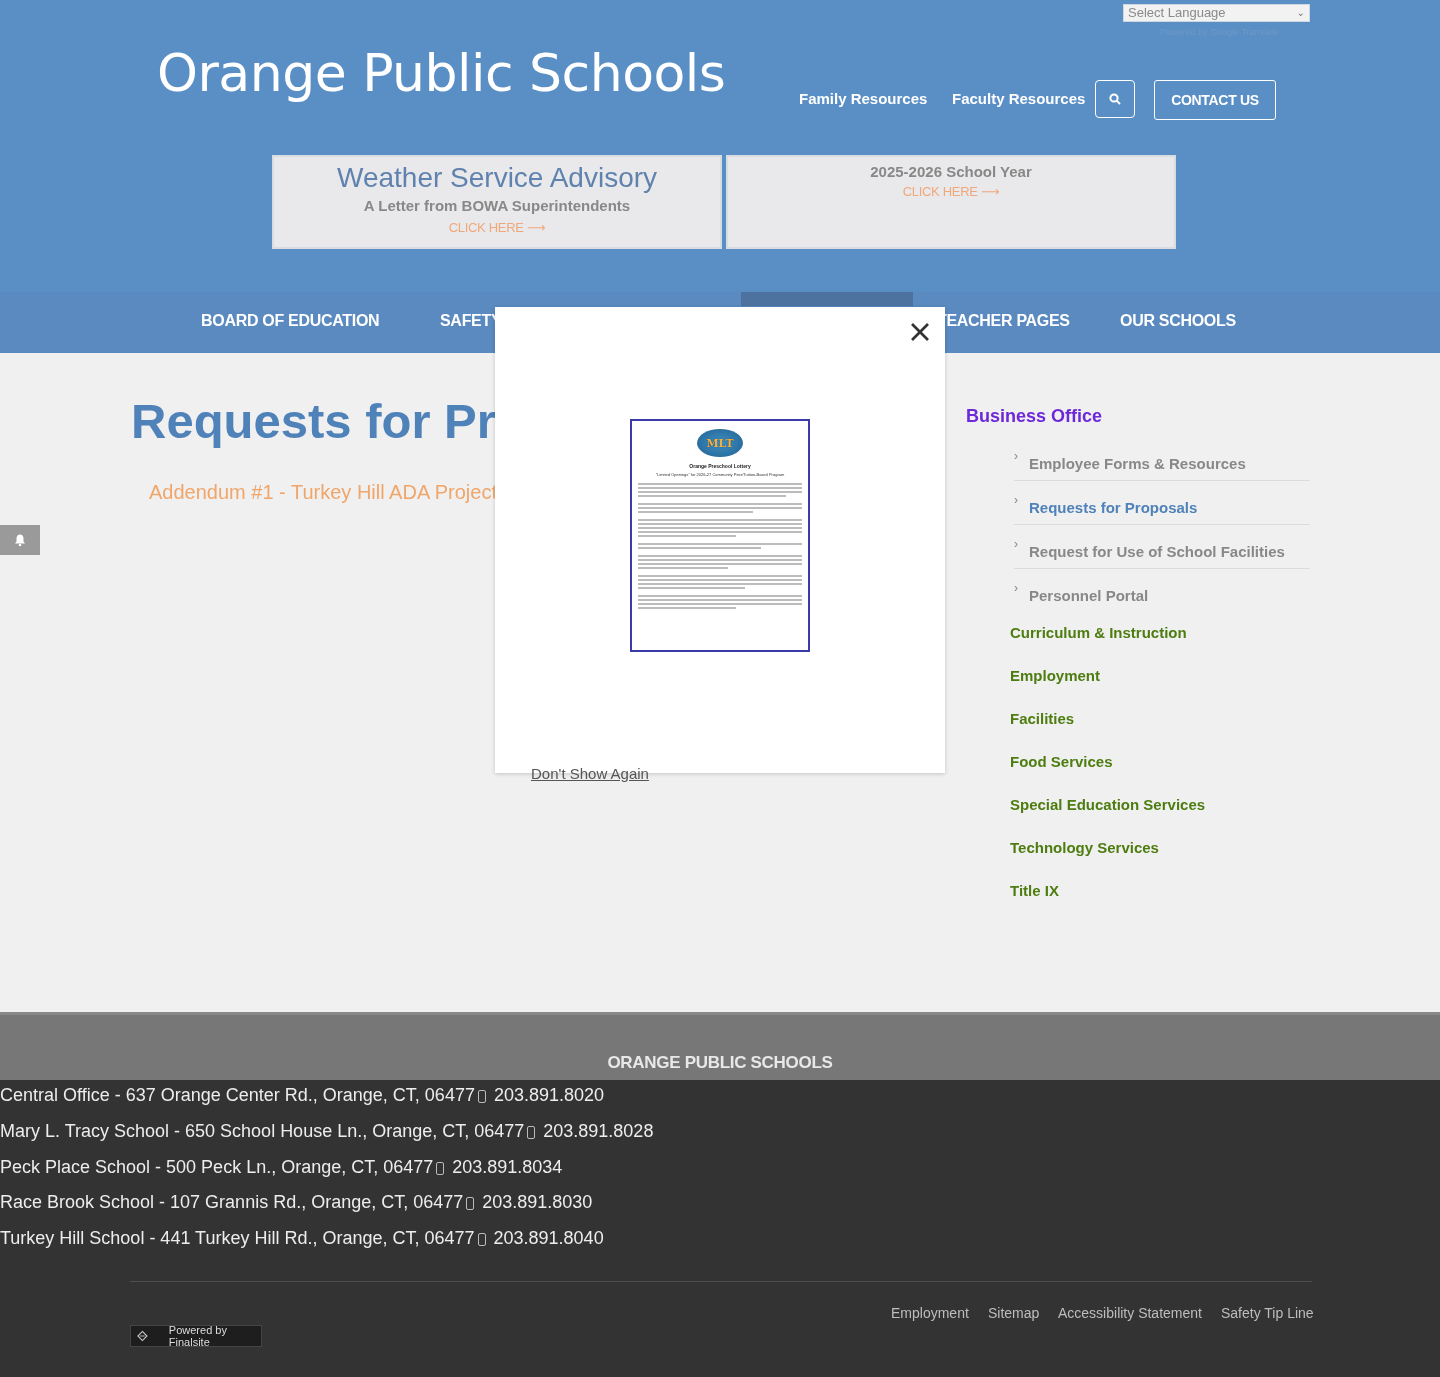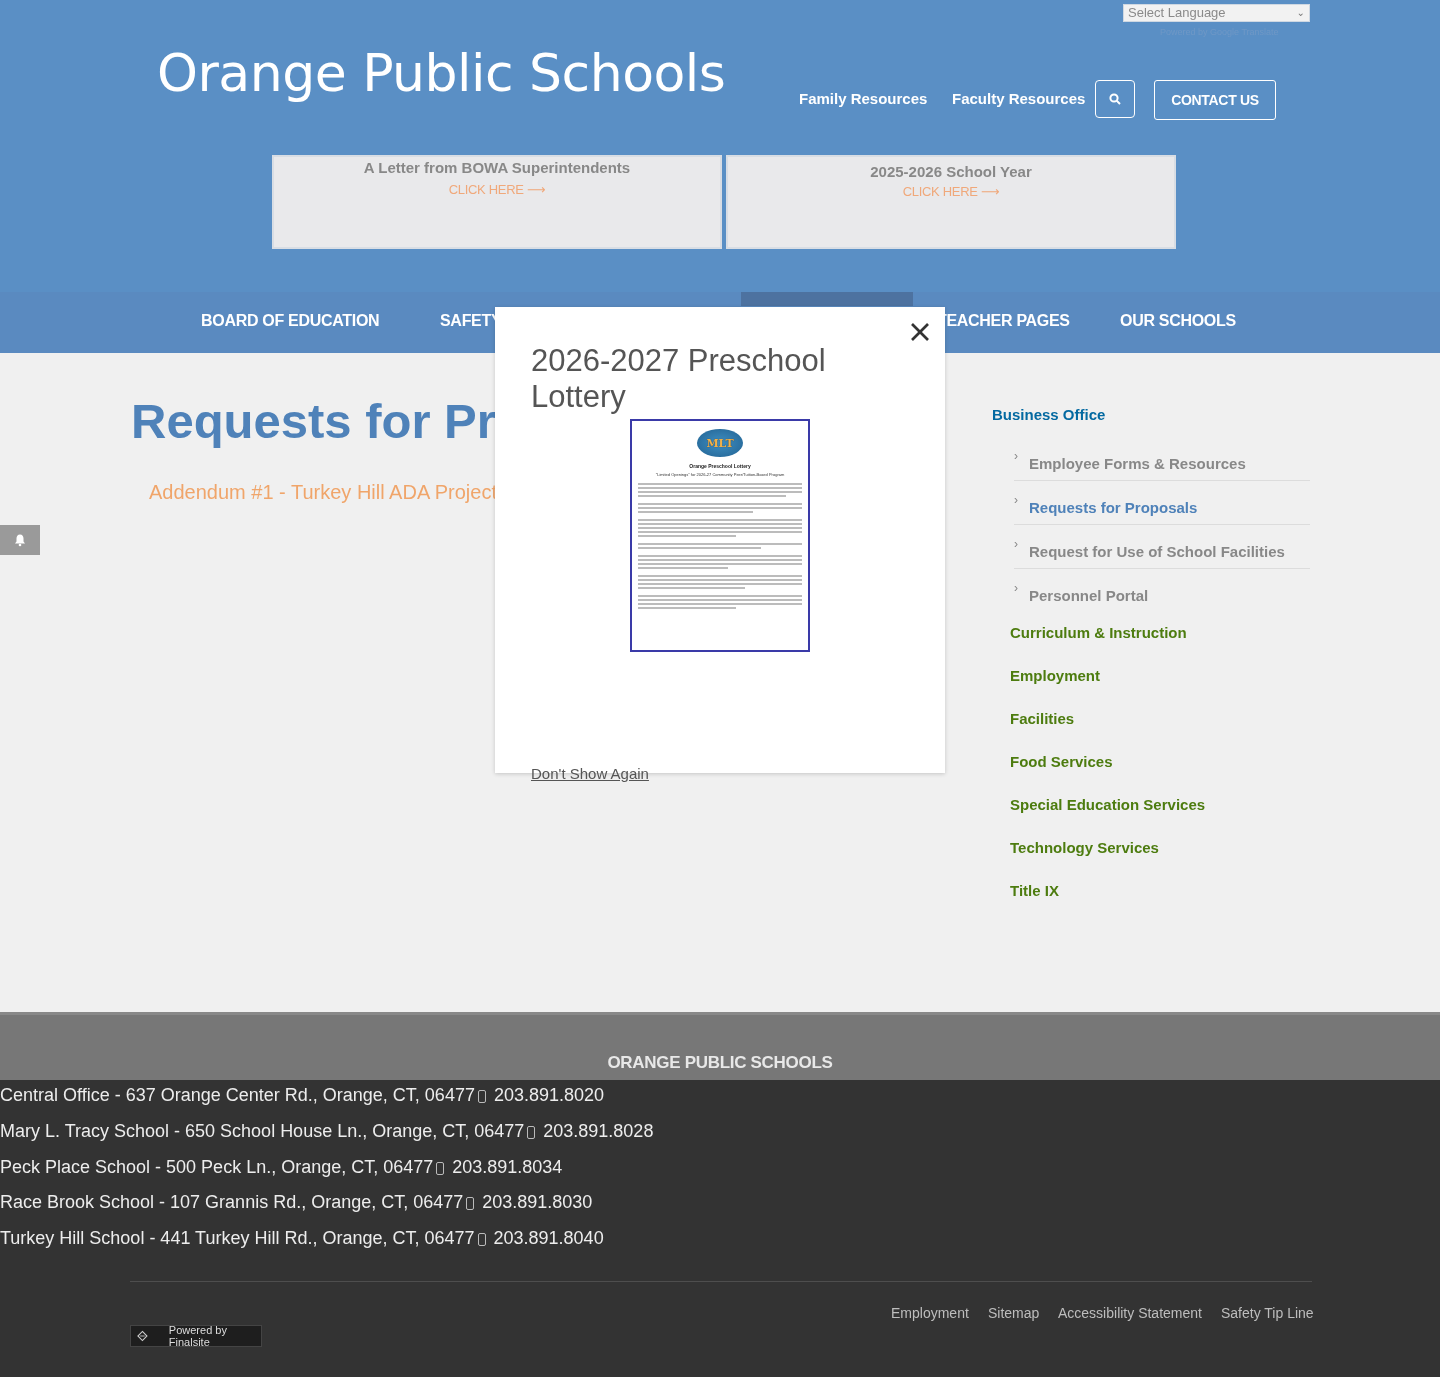--- a/index.html
+++ b/index.html
@@ -25,21 +25,21 @@
   .nav { position: absolute; left: 0; top: 292px; width: 1440px; height: 61px; background: #5a8ac0; }
   .nav-highlight { position: absolute; left: 741px; top: 0; width: 172px; height: 14px; background: #4d72a0; }
   .nav-item { position: absolute; top: 20px; font-size: 16px; font-weight: bold; color: #ffffff; letter-spacing: -0.3px; }
 
   
   .page-title { position: absolute; left: 131px; top: 393px; font-size: 49px; color: #4f82b9; white-space: nowrap; }
   .addendum { position: absolute; left: 149px; top: 481px; font-size: 20px; color: #f0a56a; }
   .bell-tab { position: absolute; left: 0; top: 525px; width: 40px; height: 30px; background: #9a9a9a; display: flex; align-items: center; justify-content: center; }
 
   
-  .side-head { position: absolute; left: 992px; top: 406px; font-size: 15px; color: #0369a1; font-weight: bold; }
+  .side-head { position: absolute; left: 966px; top: 406px; font-size: 18px; color: #6d28d9; font-weight: bold; }
   .side-sub { position: absolute; left: 1014px; width: 296px; height: 44px; border-bottom: 1px solid #dcdcdc; }
   .side-sub .chev { position: absolute; left: 0; top: 12px; font-size: 12px; color: #888; }
   .side-sub .lbl { position: absolute; left: 15px; top: 9px; font-size: 15px; color: #888; font-weight: bold; margin-top: 9px; }
   .side-sub.active .lbl { color: #4f82b9; }
   .side-sub.last { border-bottom: none; }
   .side-item { position: absolute; left: 1010px; font-size: 15px; color: #4d7c0f; font-weight: bold; }
 
   
   .modal { position: absolute; left: 495px; top: 307px; width: 450px; height: 466px; background: #ffffff; box-shadow: 0 1px 4px rgba(0,0,0,0.18); }
   .modal-close { position: absolute; right: 12px; top: 12px; width: 26px; height: 26px; }
@@ -80,20 +80,21 @@
 
   <div class="search-btn">
     <svg width="12" height="12" viewBox="0 0 12 12">
       <circle cx="5" cy="5" r="3.6" fill="none" stroke="#fff" stroke-width="2"></circle>
       <line x1="7.6" y1="7.6" x2="11" y2="11" stroke="#fff" stroke-width="2"></line>
     </svg>
   </div>
   <div class="contact-btn">CONTACT US</div>
 
   <div class="banner" style="left:272px; width:450px;">
+    <div class="b-title">Weather Service Advisory</div>
     <div class="b-sub">A Letter from BOWA Superintendents</div>
     <div class="b-click">CLICK HERE ⟶</div>
   </div>
   <div class="banner" style="left:726px; width:450px;">
     <div class="b-sub" style="margin-top:6px">2025-2026 School Year</div>
     <div class="b-click" style="margin-top:4px">CLICK HERE ⟶</div>
   </div>
 </div>
 
 <div class="nav">
@@ -141,21 +142,20 @@
 <a class="side-item" style="top:839px">Technology Services</a>
 <a class="side-item" style="top:882px">Title IX</a>
 
 <div class="modal">
   <div class="modal-close">
     <svg width="26" height="26" viewBox="0 0 26 26">
       <line x1="5" y1="5" x2="21" y2="21" stroke="#333" stroke-width="2.6"></line>
       <line x1="21" y1="5" x2="5" y2="21" stroke="#333" stroke-width="2.6"></line>
     </svg>
   </div>
-  <div class="modal-title">2026-2027 Preschool Lottery</div>
 
   <div class="flyer">
     <div class="flyer-logo">
       <span>MLT</span>
     </div>
     <div class="flyer-h">Orange Preschool Lottery</div>
     <div class="flyer-s">"Limited Openings" for 2026-27 Community Peer/Tuition-Based Program</div>
     <div>
       <div class="flyer-gap"></div>
       <div class="flyer-line"></div>

